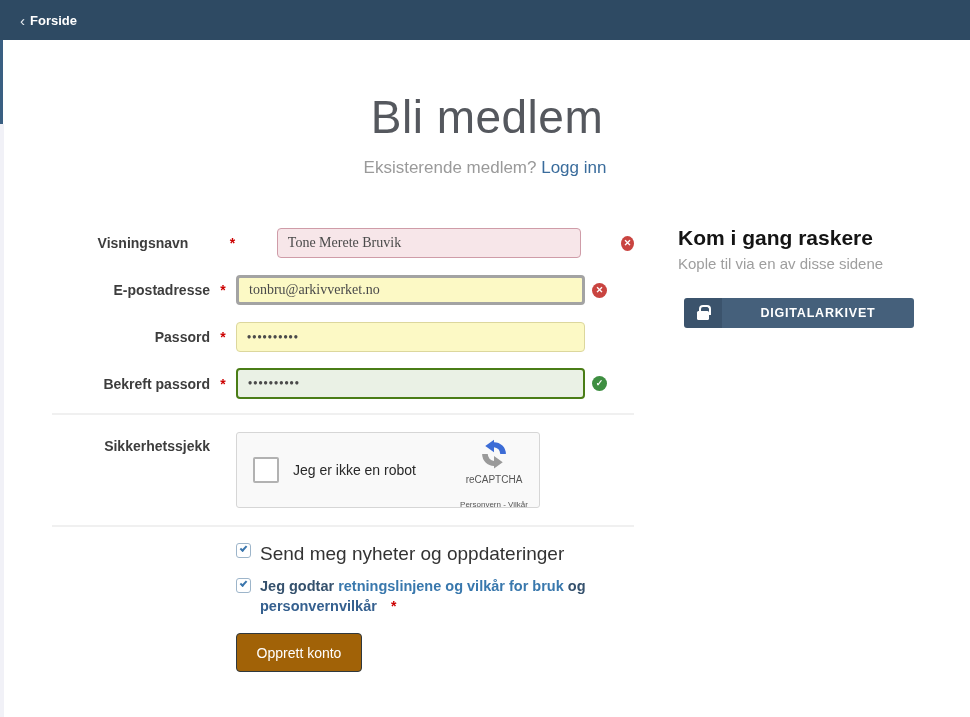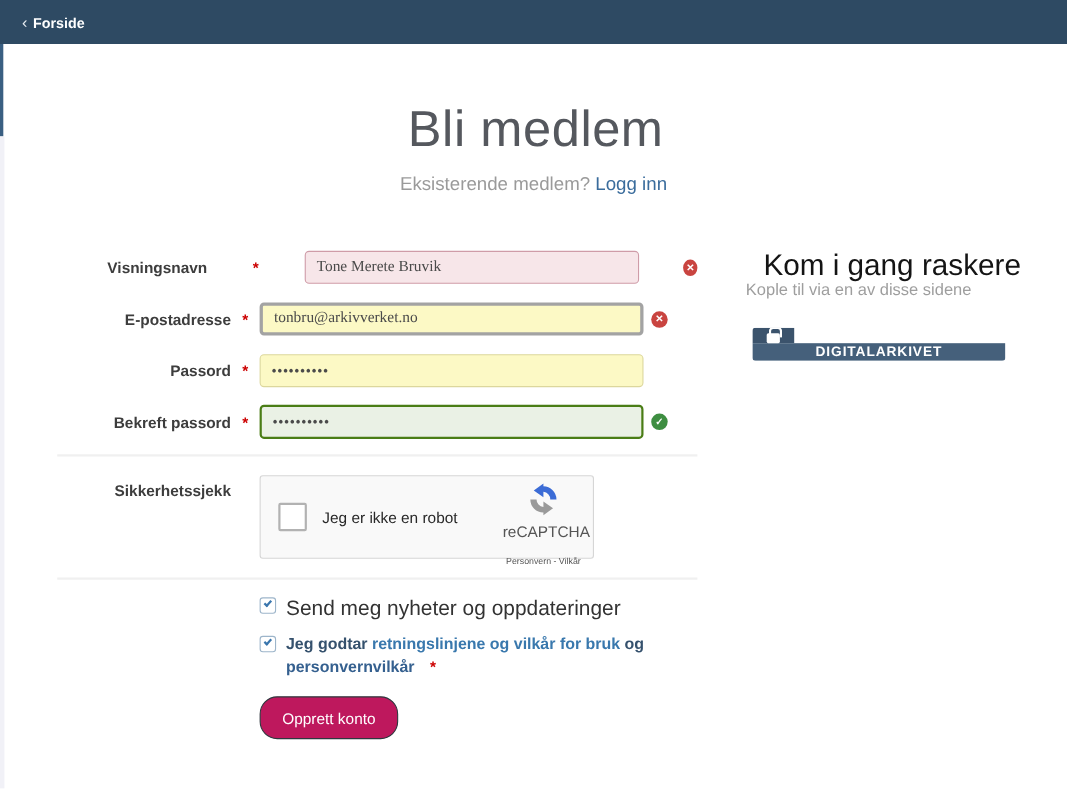--- a/index.html
+++ b/index.html
@@ -37,39 +37,39 @@
   .icon-ok  { background:#3E8E41; }
 
   .divider { position:absolute; left:52px; width:582px; height:2px; background:#F0F0F0; }
 
   
   .captcha-label { position:absolute; left:52px; top:438px; width:158px; text-align:right; font-size:14px; font-weight:bold; color:#3D3D3D; }
   .captcha-box { position:absolute; left:236px; top:432px; width:304px; height:76px; background:#F9F9F9; border:1px solid #D6D6D6; border-radius:3px; display:flex; align-items:center; }
   .captcha-check { width:26px; height:26px; background:#fff; border:2px solid #B2B2B2; border-radius:2px; margin-left:16px; cursor:pointer; }
   .captcha-text { font-size:14px; color:#282828; margin-left:14px; }
   .captcha-brandcol { position:absolute; right:8px; top:6px; width:74px; text-align:center; }
-  .captcha-brand { font-size:14px; color:#555; margin-top:1px; }
+  .captcha-brand { font-size:10px; color:#555; margin-top:1px; }
   .captcha-links { font-size:8px; color:#555; margin-top:15px; cursor:pointer; }
 
   
   .cbox { position:absolute; left:236px; width:15px; height:15px; background:#fff; border:1px solid #9DB5CA; border-radius:3px; cursor:pointer; }
   .cbox .tick { position:absolute; left:3px; top:2px; width:7px; height:4px; border-left:2px solid #3A76AD; border-bottom:2px solid #3A76AD; transform:rotate(-48deg); }
   .cb-text1 { position:absolute; left:260px; top:543px; font-size:19px; color:#333; }
   .cb-text2 { position:absolute; left:260px; top:576px; width:330px; font-size:14.5px; font-weight:bold; line-height:20px; color:#35516D; }
   .cb-text2 a { color:#3978AD; text-decoration:none; cursor:pointer; }
   .cb-text2 a.dark { color:#35608F; }
   .cb-text2 .star2 { color:#CC0000; margin-left:14px; font-size:14px; }
 
   
-  .submit-btn { position:absolute; left:236px; top:633px; width:126px; height:39px; background:#be185d; border:1px solid #2F383E; border-radius:16px; color:#fff; font-size:14px; font-family:"Liberation Sans", sans-serif; cursor:pointer; }
+  .submit-btn { position:absolute; left:236px; top:633px; width:126px; height:39px; background:#a16207; border:1px solid #2F383E; border-radius:4px; color:#fff; font-size:14px; font-family:"Liberation Sans", sans-serif; cursor:pointer; }
 
   
-  .aside-title { position:absolute; left:678px; top:226px; font-size:27px; color:#141414; font-weight:normal;margin-left:16px; }
+  .aside-title { position:absolute; left:678px; top:226px; font-size:21px; color:#141414; font-weight:bold; }
   .aside-sub { position:absolute; left:678px; top:255px; font-size:15px; color:#9E9E9E; }
-  .provider-btn { position:absolute; left:684px; top:298px; width:230px; height:30px; display:flex; border-radius:3px; overflow:hidden; cursor:pointer;flex-direction:column; }
+  .provider-btn { position:absolute; left:684px; top:298px; width:230px; height:30px; display:flex; border-radius:3px; overflow:hidden; cursor:pointer; }
   .provider-lockcell { width:38px; background:#3B536C; display:flex; align-items:center; justify-content:center; }
   .provider-label { flex:1; background:#45607B; color:#fff; font-size:12.5px; letter-spacing:0.8px; display:flex; align-items:center; justify-content:center; font-weight:bold; }
   .lock { width:12px; height:9px; background:#fff; border-radius:1.5px; position:relative; margin-top:5px; }
   .lock:before { content:""; position:absolute; top:-6px; left:2px; width:8px; height:8px; border:2px solid #fff; border-bottom:none; border-radius:4px 4px 0 0; }
 </style>
 </head>
 <body>
 
 <div id="page">
 

